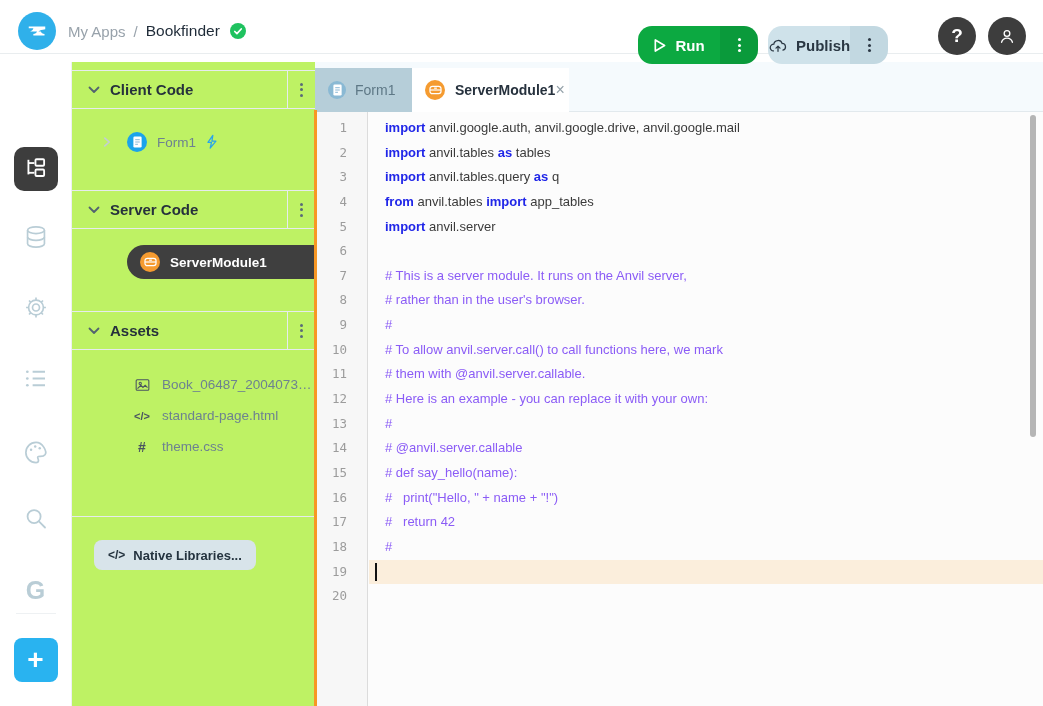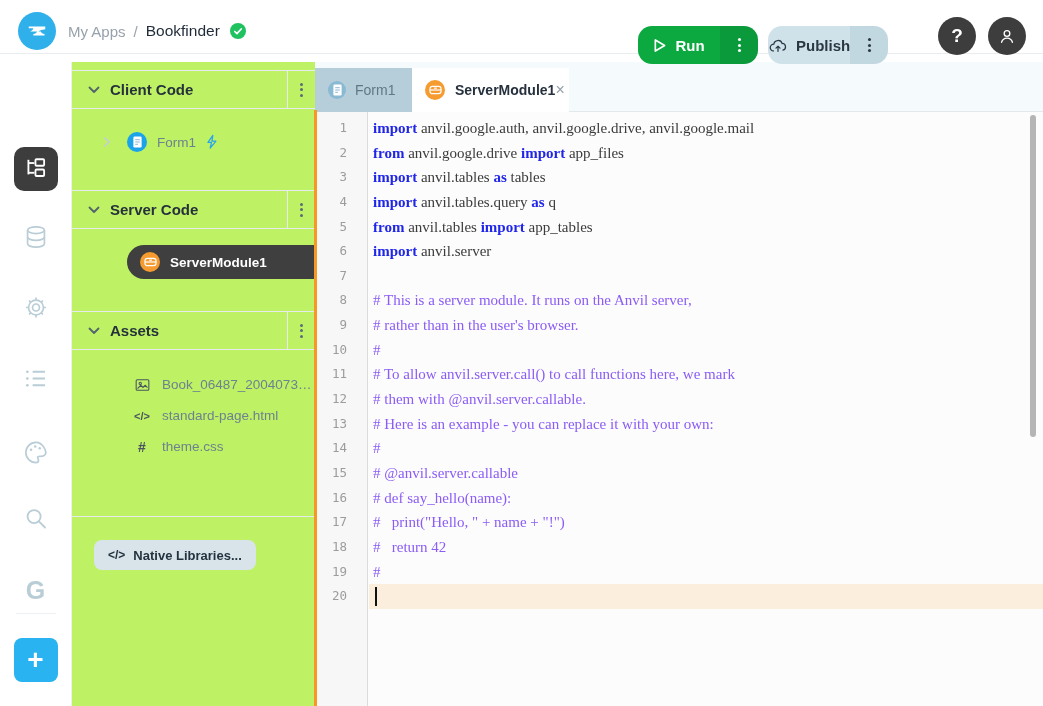--- a/index.html
+++ b/index.html
@@ -73,21 +73,21 @@
   .tab-close { margin-left:auto; margin-right:10px; font-size:16px; color:#93a0a8; cursor:pointer; line-height:1; }
 
   
   .v-divider { position:absolute; left:314px; top:110px; width:3px; height:596px; background:#f79724; cursor:col-resize; z-index:6; }
 
   
   .editor { position:absolute; left:317px; top:112px; right:0; bottom:0; background:#fcfcfc; cursor:text; }
   .gutter { position:absolute; left:0; top:0; bottom:0; width:51px; background:#f7f7f7; border-right:1px solid #dcdcdc; padding-top:4px; }
   .gnum { height:24.65px; line-height:24.65px; text-align:right; padding-right:20px; font-family:"DejaVu Sans Mono", monospace; font-size:12.5px; color:#9c9c9c; }
   .code-col { position:absolute; left:52px; right:0; top:0; padding-top:4px; }
-  .cl { height:24.65px; line-height:24.65px; padding-left:4px; white-space:pre; font-family:Liberation Serif, serif; font-size:15px; color:#3b3b3b; position:relative; }
+  .cl { height:24.65px; line-height:24.65px; padding-left:16px; white-space:pre; font-family:Liberation Sans, sans-serif; font-size:13px; color:#3b3b3b; position:relative; }
   .cl.active { background:#fbeedc; }
   .tkw { color:#2026e8; font-weight:bold; }
   .tc { color:#8b5cf6; }
   .cursor { position:absolute; left:6px; top:3px; bottom:3px; width:1.5px; background:#111; }
   .scroll-thumb { position:absolute; left:1030px; top:115px; width:6px; height:322px; background:#b5b5b5; border-radius:3px; z-index:7; cursor:grab; }
 </style>
 </head>
 <body>
 
 <div class="app">
@@ -363,21 +363,20 @@
         <div class="gnum">14</div>
         <div class="gnum">15</div>
         <div class="gnum">16</div>
         <div class="gnum">17</div>
         <div class="gnum">18</div>
         <div class="gnum">19</div>
         <div class="gnum">20</div>
       </div>
     <div class="code-col" id="code-col">
         <div class="cl"><span class="tkw">import</span><span> anvil.google.auth, anvil.google.drive, anvil.google.mail</span></div>
-        <div class="cl"><span class="tkw">from</span><span> anvil.google.drive </span><span class="tkw">import</span><span> app_files</span></div>
         <div class="cl"><span class="tkw">import</span><span> anvil.tables </span><span class="tkw">as</span><span> tables</span></div>
         <div class="cl"><span class="tkw">import</span><span> anvil.tables.query </span><span class="tkw">as</span><span> q</span></div>
         <div class="cl"><span class="tkw">from</span><span> anvil.tables </span><span class="tkw">import</span><span> app_tables</span></div>
         <div class="cl"><span class="tkw">import</span><span> anvil.server</span></div>
         <div class="cl"></div>
         <div class="cl"><span class="tc"># This is a server module. It runs on the Anvil server,</span></div>
         <div class="cl"><span class="tc"># rather than in the user's browser.</span></div>
         <div class="cl"><span class="tc">#</span></div>
         <div class="cl"><span class="tc"># To allow anvil.server.call() to call functions here, we mark</span></div>
         <div class="cl"><span class="tc"># them with @anvil.server.callable.</span></div>

